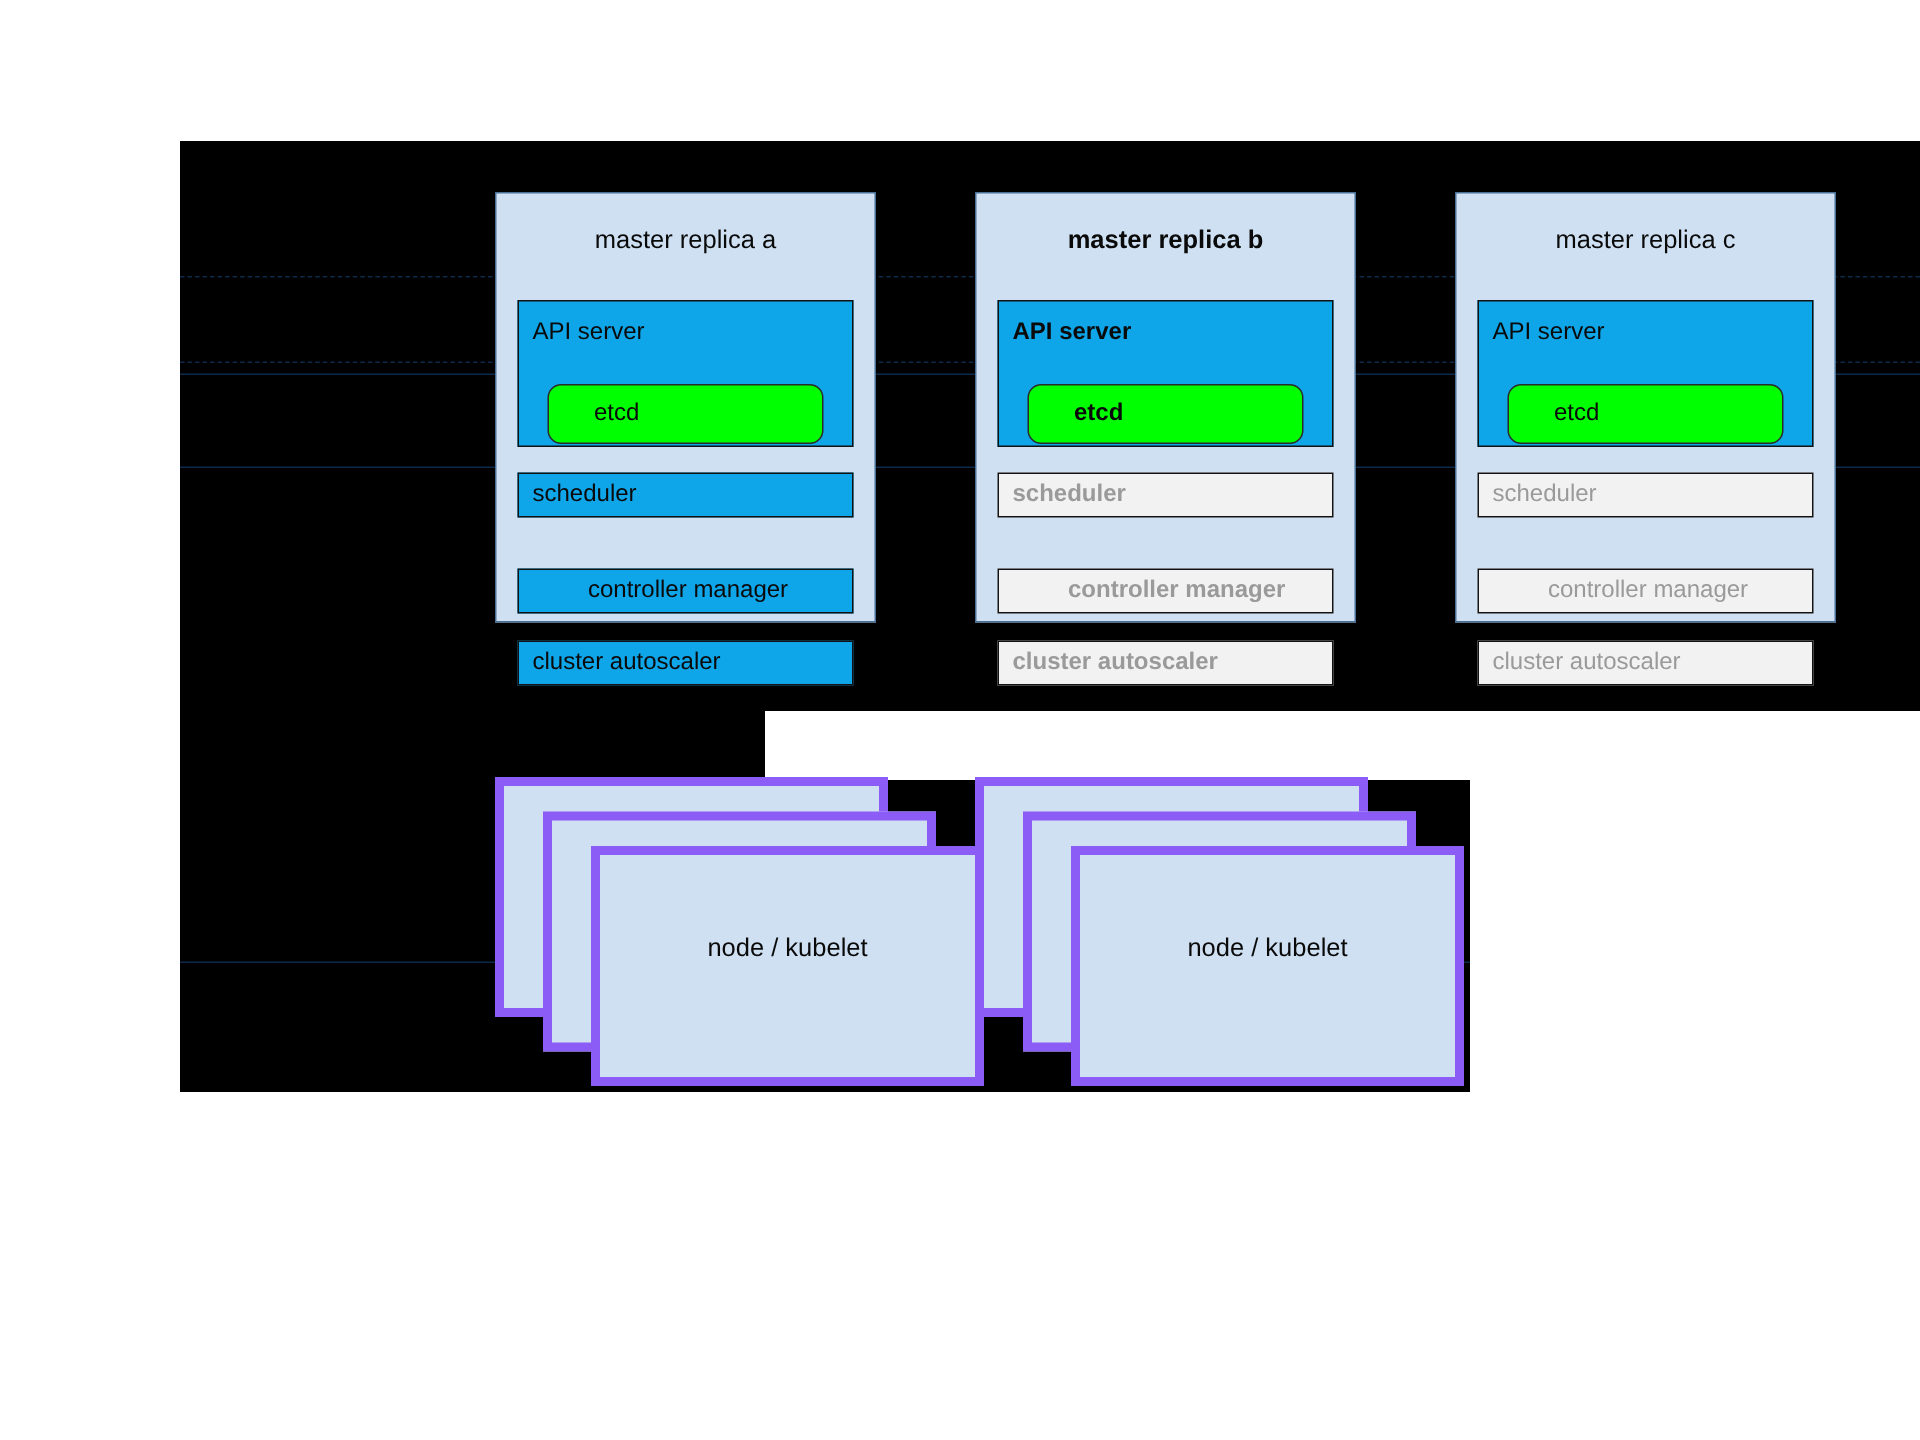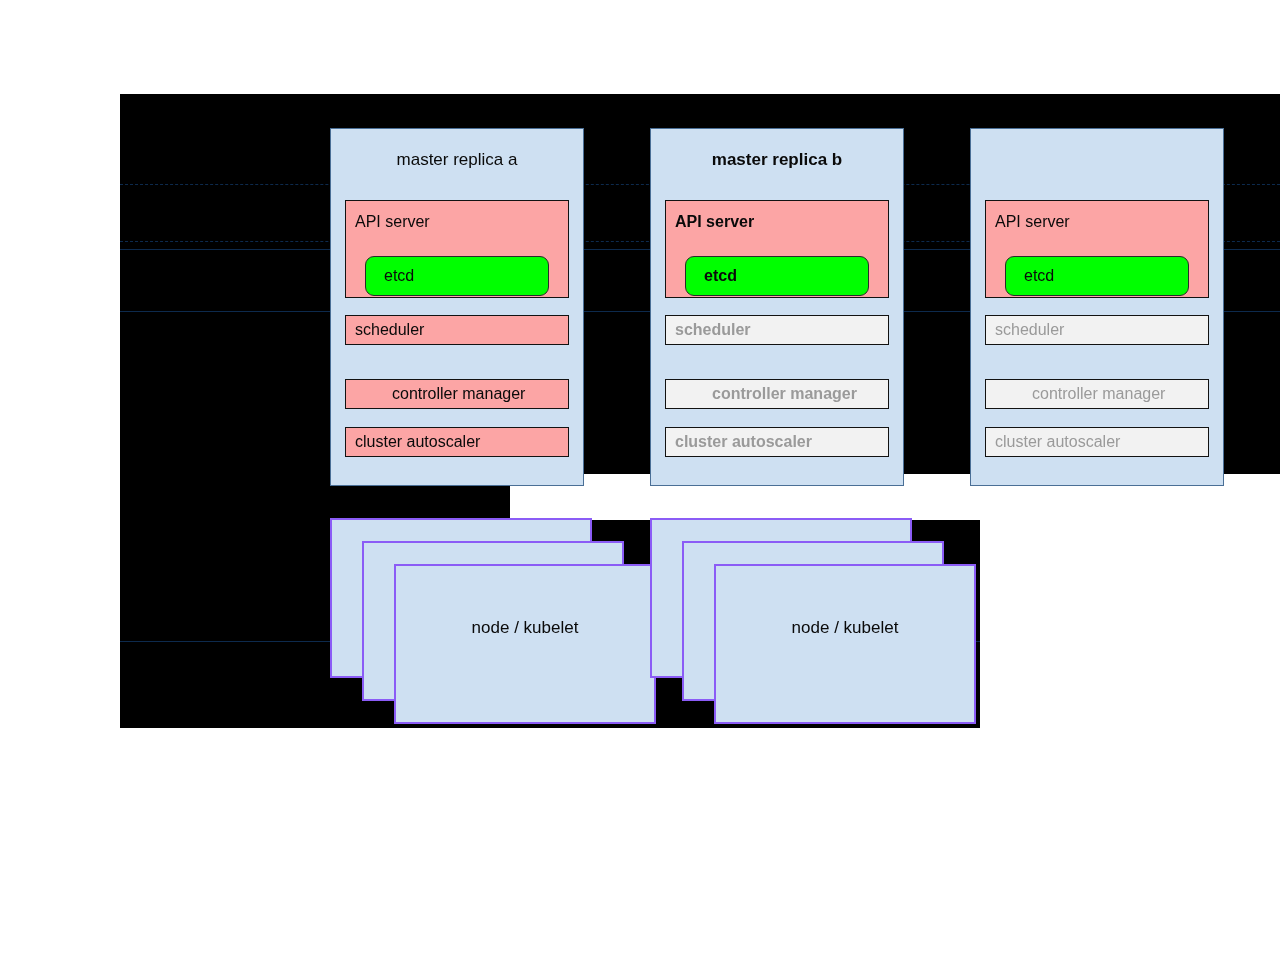--- a/index.html
+++ b/index.html
@@ -43,21 +43,21 @@
     border-top: 1.5px dashed #0d2a4d;
   }
   .rule.solid {
     border-top: 1.5px solid #0d2a4d;
   }
 
   
   .replica {
     position: absolute;
     top: 128px;
-    height: 358px;
+    height: 287px;
     background: #cee0f2;
     border: 1px solid #4a6f96;
     box-sizing: border-box;
   }
   .replica .title {
     position: absolute;
     left: 0;
     right: 0;
     top: 21px;
     text-align: center;
@@ -73,21 +73,21 @@
     right: 14px;
     box-sizing: border-box;
     border: 1px solid #121212;
     font-size: 16px;
     line-height: 1;
     display: flex;
     align-items: center;
     padding-left: 9px;
   }
   .comp.active {
-    background: #fca5a5;
+    background: #0ea5e9;
     color: #0a0a0a;
   }
   .comp.inactive {
     background: #f2f2f2;
     color: #9a9a9a;
   }
 
   .comp.apiserver { top: 71px;  height: 98px; align-items: flex-start; padding-top: 13px; }
   .comp.scheduler { top: 186px; height: 30px; }
   .comp.ctrlmgr   { top: 250px; height: 30px; padding-left: 46px; }
@@ -99,33 +99,33 @@
     left: 34px;
     right: 34px;
     top: 127px;
     height: 40px;
     box-sizing: border-box;
     background: #00ff00;
     border: 1.5px solid #2a2a2a;
     border-radius: 9px;
     display: flex;
     align-items: center;
-    padding-left: 18px;
+    padding-left: 30px;
     font-size: 16px;
     color: #0a0a0a;
   }
 
   
   .nodestack {
     position: absolute;
   }
   .nodecard {
     position: absolute;
     background: #cee0f2;
-    border: 2px solid #8b5cf6;
+    border: 6px solid #8b5cf6;
     box-sizing: border-box;
   }
   .nodecard.c0 { left: 0px;  top: 0px;  width: 262px; height: 160px; }
   .nodecard.c1 { left: 32px; top: 23px; width: 262px; height: 160px; }
   .nodecard.c2 { left: 64px; top: 46px; width: 262px; height: 160px; }
   .nodecard .nodelabel {
     position: absolute;
     left: 0;
     right: 0;
     top: 52px;
@@ -164,20 +164,21 @@
     <div class="title">master replica b</div>
 
     <div class="comp apiserver active">API server</div>
     <div class="etcd">etcd</div>
     <div class="comp scheduler inactive">scheduler</div>
     <div class="comp ctrlmgr inactive">controller manager</div>
     <div class="comp autoscale inactive">cluster autoscaler</div>
   </div>
 
   <div class="replica" style="left:970px; width:254px;">
+    <div class="title">master replica c</div>
 
     <div class="comp apiserver active">API server</div>
     <div class="etcd">etcd</div>
     <div class="comp scheduler inactive">scheduler</div>
     <div class="comp ctrlmgr inactive">controller manager</div>
     <div class="comp autoscale inactive">cluster autoscaler</div>
   </div>
 
   <div class="nodestack" style="left:330px; top:518px;">
     <div class="nodecard c0"></div>

